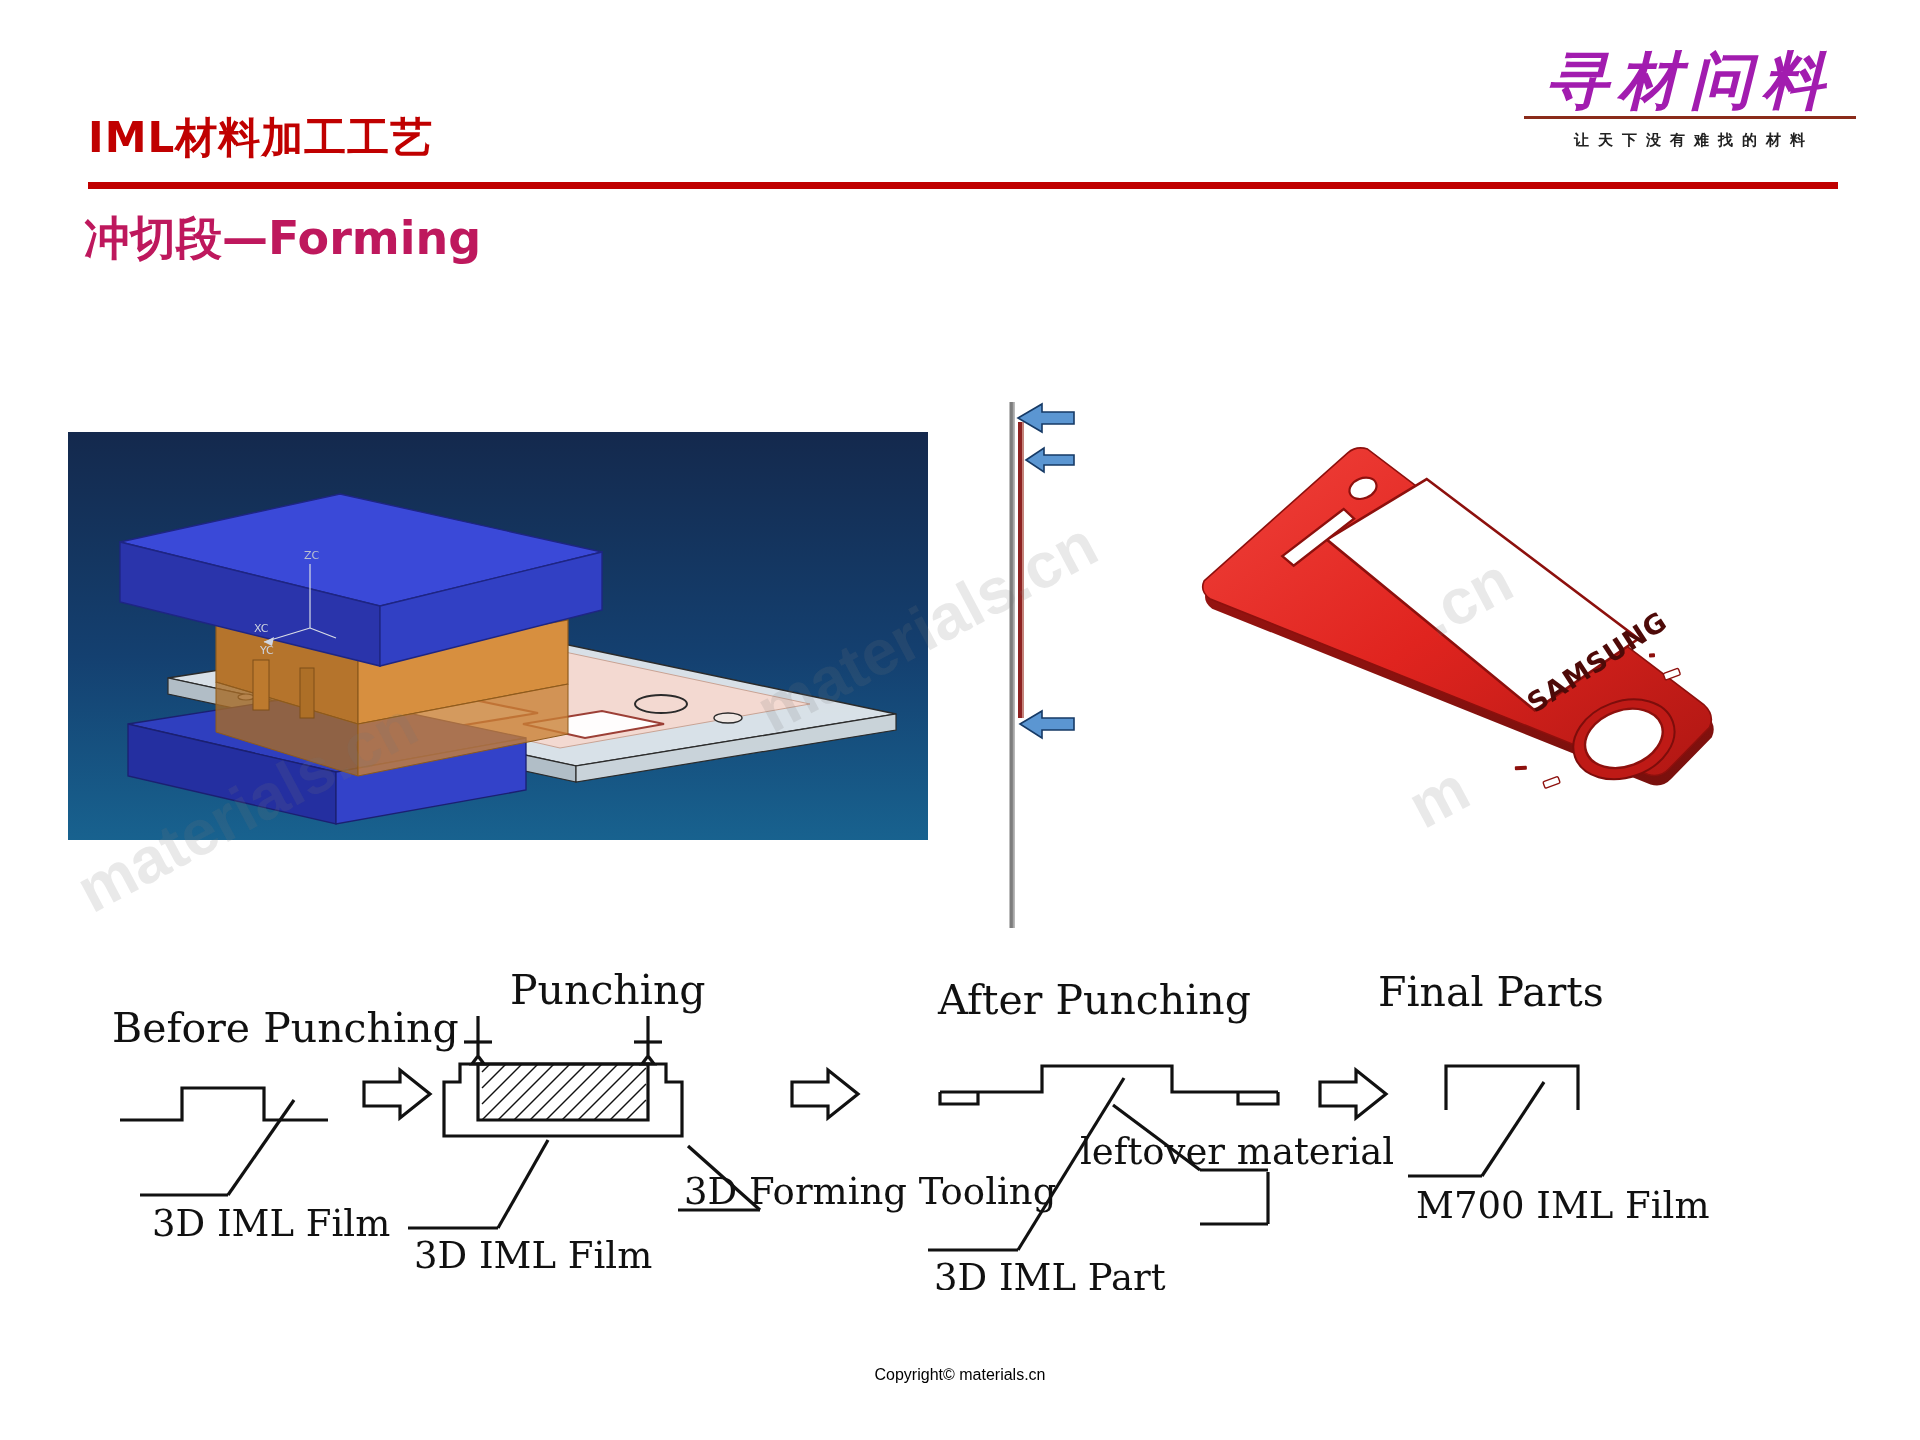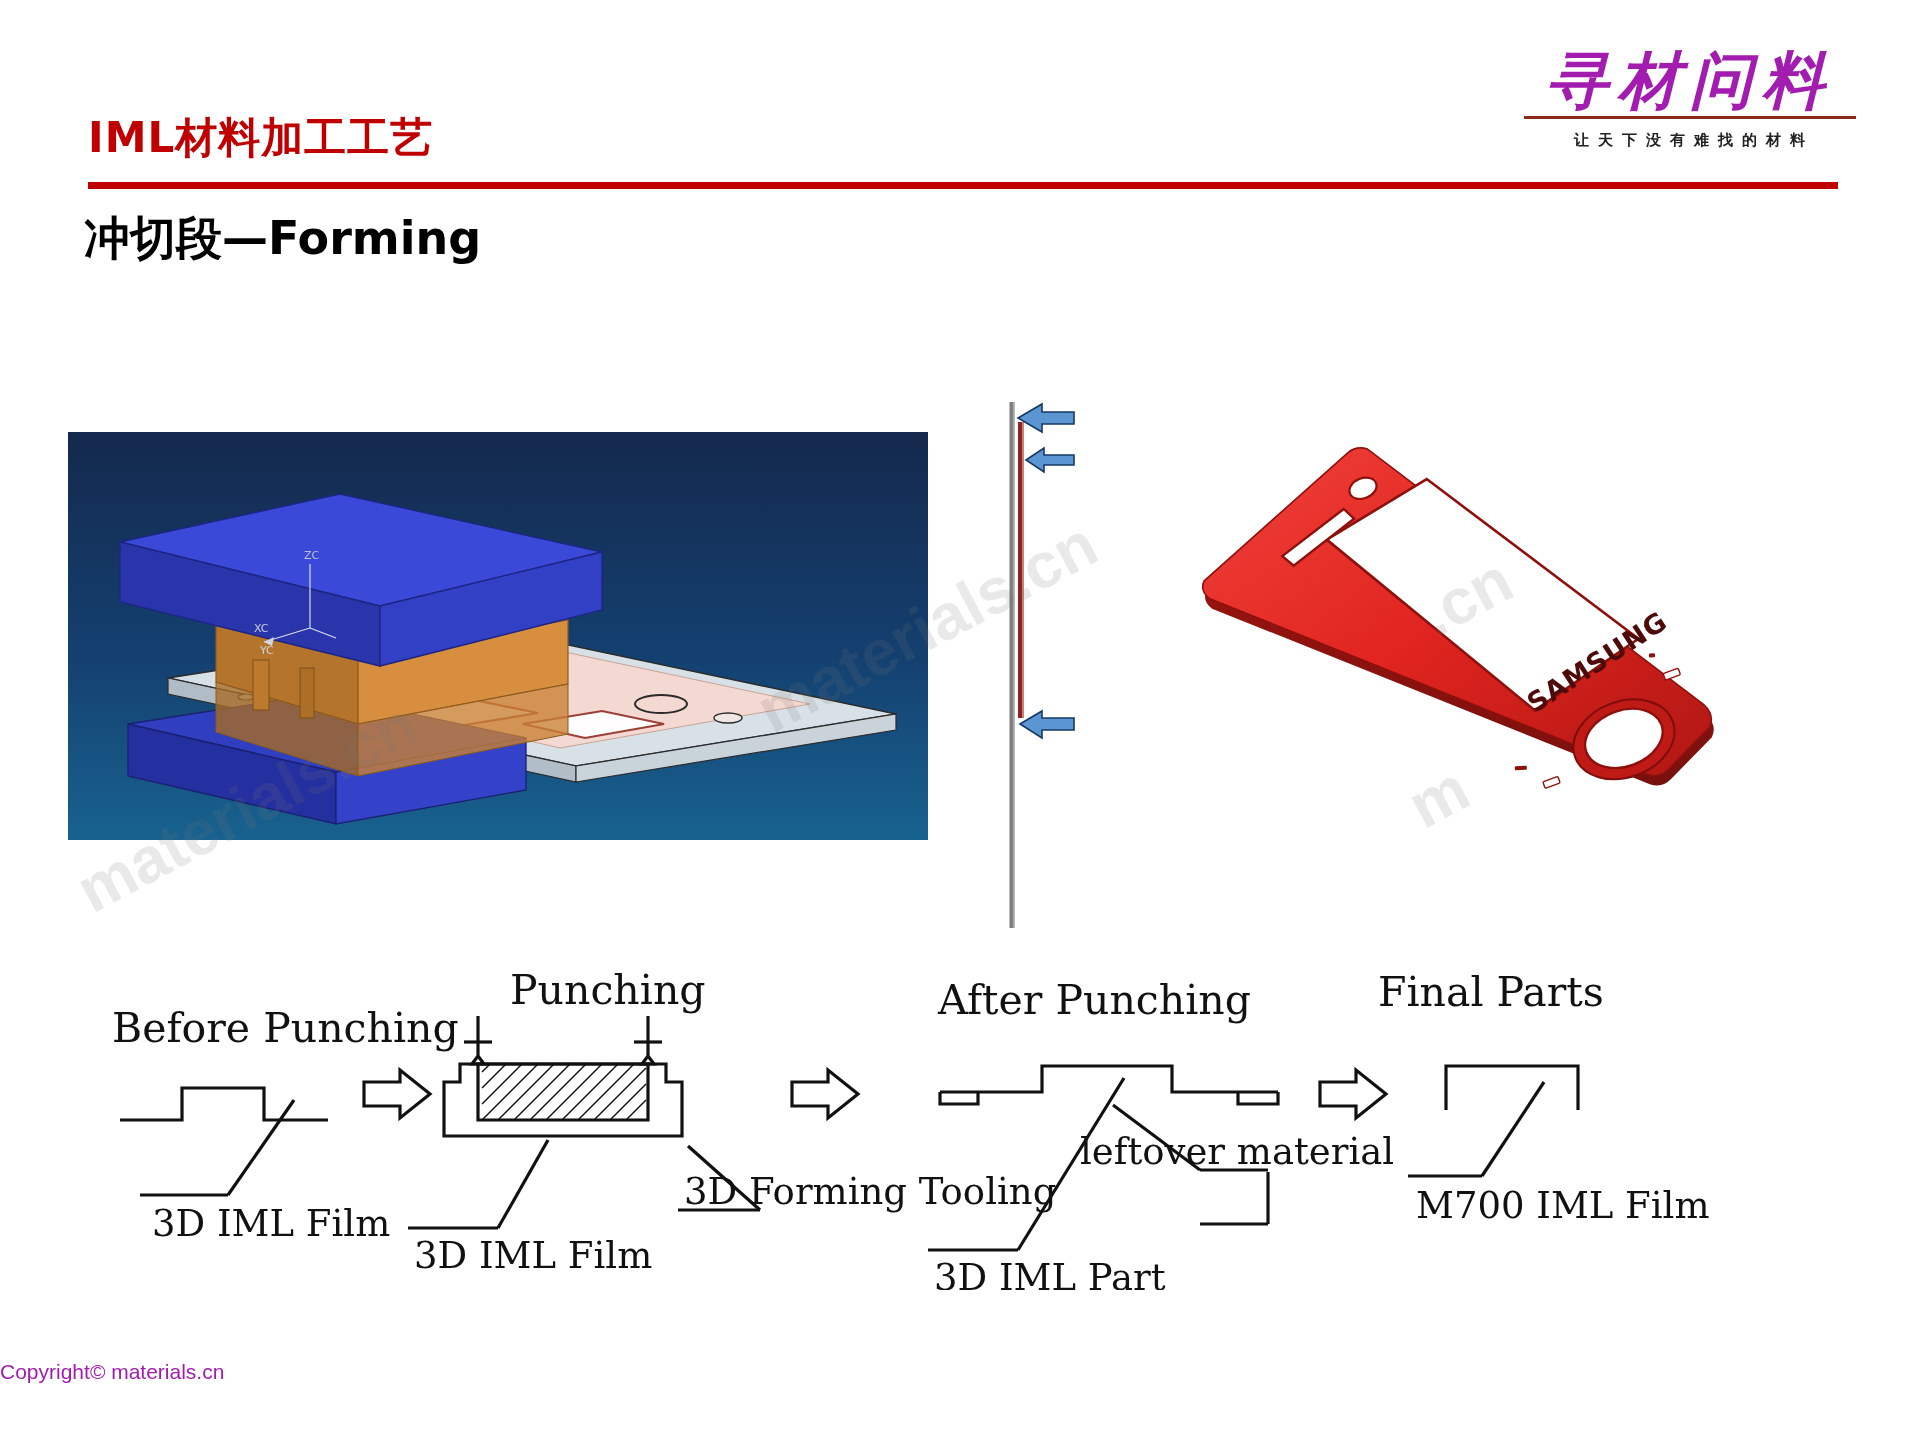--- a/index.html
+++ b/index.html
@@ -38,21 +38,21 @@
   .logo-sub{
     font-family:"DejaVu Sans","Liberation Sans",sans-serif;
     font-size:15px;font-weight:bold;color:#222;letter-spacing:9px;
     padding-left:8px;
     margin-top:12px;
   }
 
   
   .subtitle{
     position:absolute;left:84px;top:208px;
-    font-size:46px;font-weight:bold;color:#000000;
+    font-size:46px;font-weight:bold;color:#be185d;
     font-family:"DejaVu Sans","Liberation Sans",sans-serif;
     white-space:nowrap;
   }
 
   
   .cad{
     position:absolute;left:68px;top:432px;width:860px;height:408px;
     background:linear-gradient(180deg,#152d53 0%,#14406d 55%,#18618f 100%);
     overflow:hidden;
   }
@@ -76,22 +76,22 @@
     transform:rotate(-28deg);
     pointer-events:none;user-select:none;white-space:nowrap;
   }
   .wm1{left:60px;top:770px;}
   .wm2{left:740px;top:590px;}
   .wm3{left:1420px;top:560px;}
   .wm4{left:1410px;top:760px;}
 
   
   .footer{
-    position:absolute;left:0;right:0;bottom:36px;
-    font-size:21px;color:#a21caf;
+    position:absolute;left:0;right:0;bottom:36px;text-align:center;
+    font-size:16px;color:#000000;
     font-family:"Liberation Sans",sans-serif;
   }
 </style>
 </head>
 <body>
 
 <div class="slide">
 
   <div class="hdr-title">IML材料加工工艺</div>
   <div class="hdr-rule"></div>

